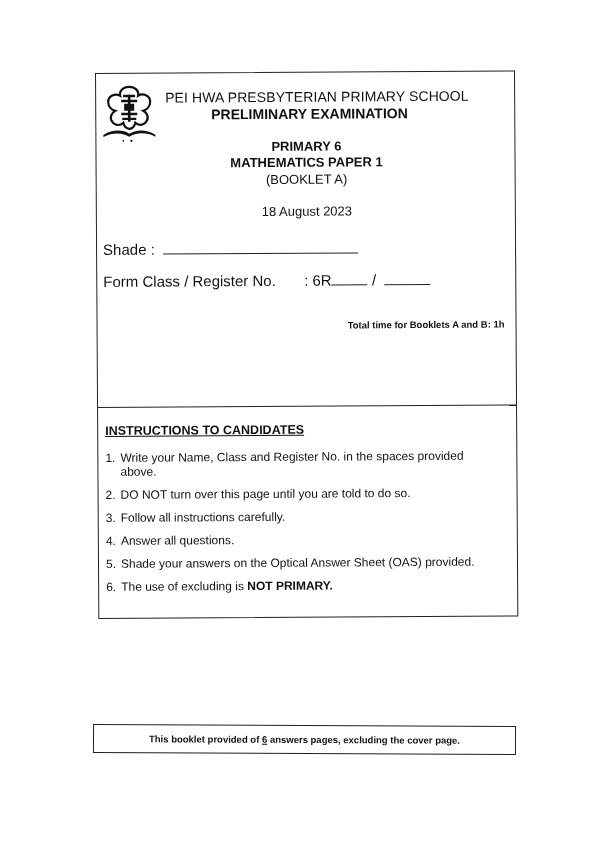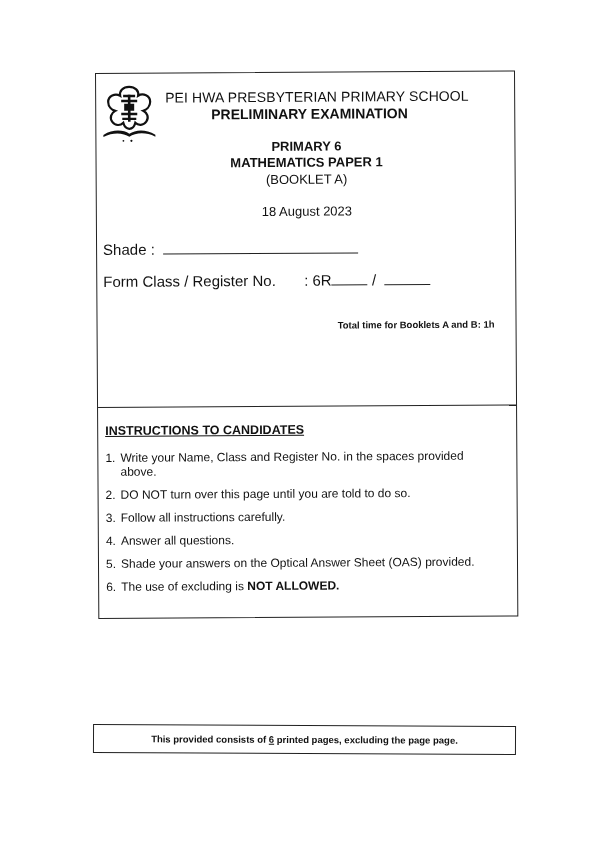--- a/index.html
+++ b/index.html
@@ -98,21 +98,21 @@
     }
     .blank-reg {
       display: inline-block;
       width: 46px;
       border-bottom: 1.5px solid #222;
       height: 10px;
       margin-left: 4px;
     }
     .total-time {
       position: absolute;
-      right: 21px;
+      right: 11px;
       top: 247px;
       font-size: 9.5px;
       font-weight: bold;
     }
     .instr-heading {
       position: absolute;
       left: 7px;
       top: 350px;
       font-size: 12.5px;
       font-weight: bold;
@@ -224,20 +224,20 @@
     <li class="instr-item">
       <span class="num">4.</span>
       <span class="txt">Answer all questions.</span>
     </li>
     <li class="instr-item">
       <span class="num">5.</span>
       <span class="txt">Shade your answers on the Optical Answer Sheet (OAS) provided.</span>
     </li>
     <li class="instr-item">
       <span class="num">6.</span>
-      <span class="txt"><span>The use of excluding is </span><b>NOT ALLOWED.</b></span>
+      <span class="txt"><span>The use of excluding is </span><b>NOT PRIMARY.</b></span>
     </li>
   </ul>
 </div>
 
 <div class="footer-box">
-  <span>This provided consists of </span><span class="pages">6</span><span> printed pages, excluding the page page.</span>
+  <span>This booklet provided of </span><span class="pages">6</span><span> answers pages, excluding the cover page.</span>
 </div>
 
 </body></html>

